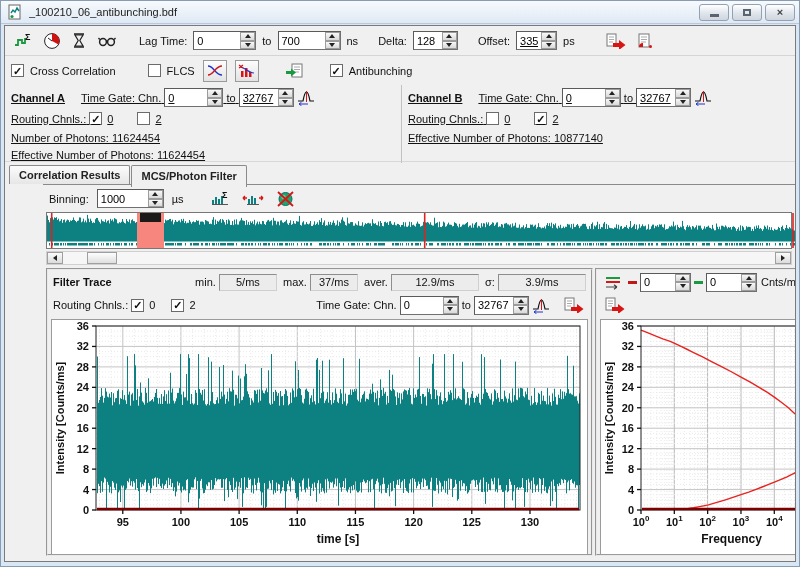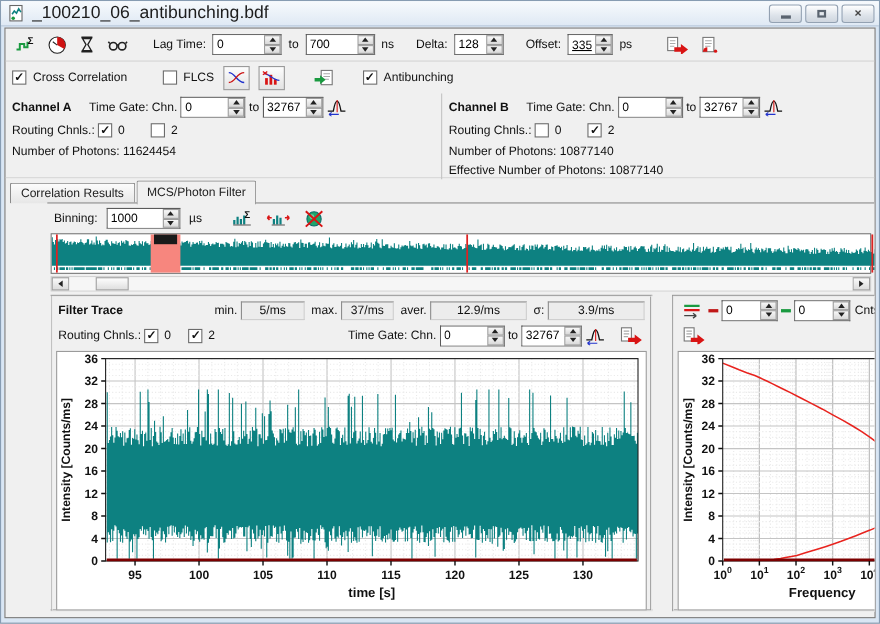--- a/index.html
+++ b/index.html
@@ -1,21 +1,21 @@
 <!DOCTYPE html>
 <html><head>
 <meta charset="utf-8">
 <style>
   html,body{margin:0;padding:0;background:#9aa7b5;font-family:"Liberation Sans",sans-serif;}
   *{box-sizing:border-box;}
   .window{position:relative;width:800px;height:567px;background:#d9e6f4;border:1px solid #879cb2;box-shadow:0 2px 6px rgba(0,0,0,.35);}
   
   .titlebar{height:23px;display:flex;align-items:center;padding:0 4px 0 6px;
     background:linear-gradient(#f7fafd,#dfe9f4);border-bottom:1px solid #b9c8da;}
-  .title-text{font-size:16px;color:#1d1d1d;margin-left:6px;flex:1;white-space:nowrap;overflow:hidden;}
+  .title-text{font-size:11px;color:#1d1d1d;margin-left:6px;flex:1;white-space:nowrap;overflow:hidden;}
   .winbtns{display:flex;gap:3px;}
   .winbtn{width:30px;height:17px;border:1px solid #93a1b2;border-radius:3px;
     background:linear-gradient(#ffffff,#dde3ea 60%,#cfd6df);display:flex;align-items:center;justify-content:center;
     font-size:11px;font-weight:bold;color:#444;line-height:1;}
   .glyph-min{width:9px;height:3px;background:#5a6470;margin-top:6px;}
   .glyph-box{width:8px;height:7px;border:2px solid #5a6470;}
   
   .client{position:absolute;left:3px;right:3px;top:24px;bottom:4px;background:#f0f0f0;border:1px solid #7a7a7a;overflow:hidden;font-size:11px;color:#111;}
   .row{display:flex;align-items:center;padding:0 6px;white-space:nowrap;}
   .toolbar{height:30px;border-bottom:1px solid #d4d4d4;gap:6px;}
@@ -32,41 +32,41 @@
   .tri-dn{width:0;height:0;border-left:3px solid transparent;border-right:3px solid transparent;border-top:4px solid #222;}
   
   .cb{width:13px;height:13px;border:1px solid #6b6b6b;background:#fff;display:inline-flex;align-items:center;justify-content:center;
       font-size:11px;font-weight:bold;color:#111;line-height:10px;flex:none;}
   .cblbl{margin-left:5px;}
   
   .icbtn{display:inline-flex;align-items:center;justify-content:center;padding:1px;background:transparent;border:1px solid transparent;}
   .icbtn.framed{border:1px solid #9a9a9a;background:linear-gradient(#fdfdfd,#e3e3e3);width:24px;height:22px;}
   
   .channels{height:77px;display:grid;grid-template-columns:396px 1fr;border-bottom:1px solid #d8d8d8;}
-  .chan{padding:2px 6px 0 6px;}
+  .chan{padding:2px 6px 0 6px;text-decoration:underline;}
   .chan.rightc{border-left:1px solid #c2c2c2;}
   .chanline{display:flex;align-items:center;height:21px;white-space:nowrap;}
   .chantext{height:17px;display:flex;align-items:center;}
   
-  .tabstrip{display:flex;align-items:center;height:22px;padding:2px 4px 0 4px;}
+  .tabstrip{display:flex;align-items:flex-start;height:22px;padding:2px 4px 0 4px;font-weight:bold;}
   .tab{border:1px solid #8a8a8a;border-bottom:none;background:linear-gradient(#fcfcfc,#e6e6e6);
        padding:3px 9px 3px 9px;font-size:11px;border-radius:2px 2px 0 0;margin-right:1px;position:relative;top:1px;color:#222;}
   .tab.active{background:#f0f0f0;padding-top:4px;padding-bottom:5px;z-index:3;top:1px;}
   .tabpage{position:relative;border-top:1px solid #8a8a8a;background:#f0f0f0;height:372px;margin-left:38px;}
   .binrow{height:27px;gap:8px;}
   
   .ovbox{margin:0 3px;height:37px;border:1px solid #777;background:#fff;}
   .scrollbar{height:14px;margin:2px 3px 1px 3px;display:flex;background:#efefef;border:1px solid #d0d0d0;}
   .scrbtn{width:16px;height:12px;background:linear-gradient(#fafafa,#dcdcdc);border:1px solid #9f9f9f;display:flex;align-items:center;justify-content:center;}
   .scrtrack{flex:1;position:relative;background:#f6f6f6;}
   .scrthumb{position:absolute;left:24px;top:0;width:30px;height:12px;background:linear-gradient(#fdfdfd,#dfdfdf);border:1px solid #9f9f9f;}
   .tri-l{width:0;height:0;border-top:3px solid transparent;border-bottom:3px solid transparent;border-right:4px solid #222;}
   .tri-r{width:0;height:0;border-top:3px solid transparent;border-bottom:3px solid transparent;border-left:4px solid #222;}
   
-  .panels{display:flex;gap:18px;padding:2px 3px 0 3px;align-items:stretch;}
+  .panels{display:flex;gap:2px;padding:2px 3px 0 3px;align-items:stretch;}
   .panel{border:2px groove #e9e9e9;background:#f0f0f0;height:288px;}
   .fpanel{width:547px;}
   .qpanel{flex:1;}
   .phead{display:flex;align-items:center;height:23px;padding:1px 5px 0 5px;white-space:nowrap;}
   .statfield{display:inline-flex;align-items:center;justify-content:center;height:17px;background:#ececec;
     border:1px solid #8d8d8d;border-bottom-color:#cfcfcf;border-right-color:#cfcfcf;font-size:11px;color:#111;}
   .chartbox{margin:3px 3px 0 3px;background:#fff;border:1px solid #9b9b9b;height:236px;overflow:hidden;}
   .dash{display:inline-block;width:9px;height:3px;margin:0 3px;}
   svg{display:block;}
 </style>
@@ -272,20 +272,21 @@
         </div>
         <div class="chanline">
           <span class="lbl">Routing Chnls.:</span>&nbsp;
           <span class="cb">✓</span>
           <span class="cblbl lbl">0</span>
           <span class="gap16"></span><span class="gap8"></span>
           <span class="cb"></span>
           <span class="cblbl lbl">2</span>
         </div>
         <div class="chantext lbl">Number of Photons: 11624454</div>
+        <div class="chantext lbl">Effective Number of Photons: 11624454</div>
       </div>
 
       <div class="chan rightc">
         <div class="chanline">
           <span class="lbl b">Channel B</span>
           <span class="gap16"></span>
           <span class="lbl">Time Gate: Chn.</span>&nbsp;
           <span class="spinbox">
             <input class="spin-input" style="width: 42px;" value="0">
             <span class="spinbtns">
@@ -318,21 +319,20 @@
           </span>
         </div>
         <div class="chanline">
           <span class="lbl">Routing Chnls.:</span>&nbsp;
           <span class="cb"></span>
           <span class="cblbl lbl">0</span>
           <span class="gap16"></span><span class="gap8"></span>
           <span class="cb">✓</span>
           <span class="cblbl lbl">2</span>
         </div>
-        <div class="chantext lbl">Number of Photons: 10877140</div>
         <div class="chantext lbl">Effective Number of Photons: 10877140</div>
       </div>
     </div>
 
     <div class="tabstrip">
       <span class="tab">Correlation Results</span>
       <span class="tab active">MCS/Photon Filter</span>
     </div>
 
     <div class="tabpage">

